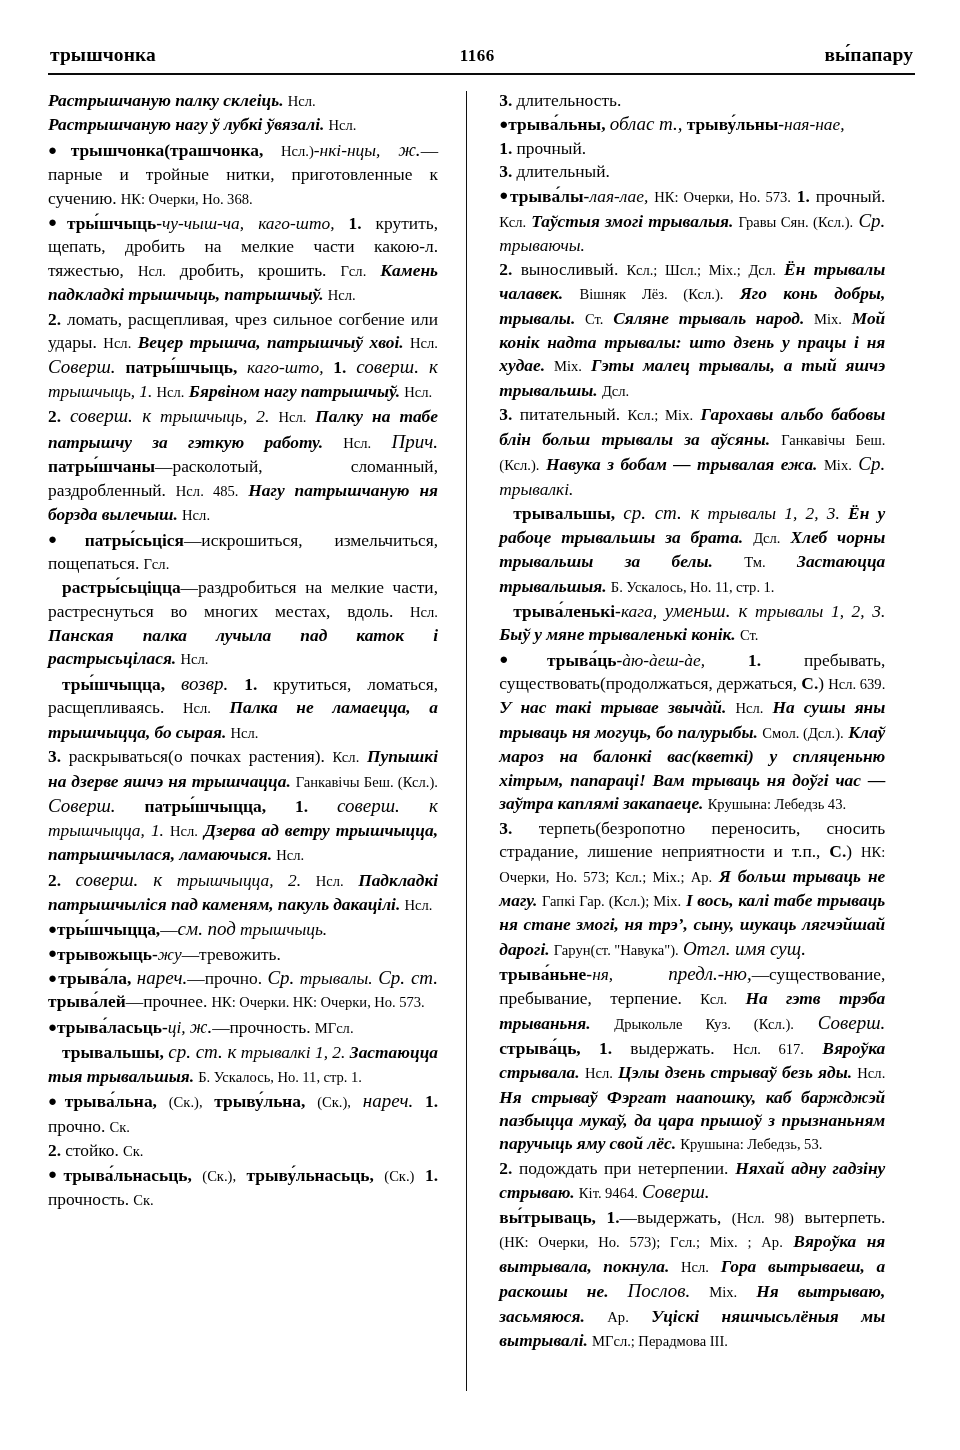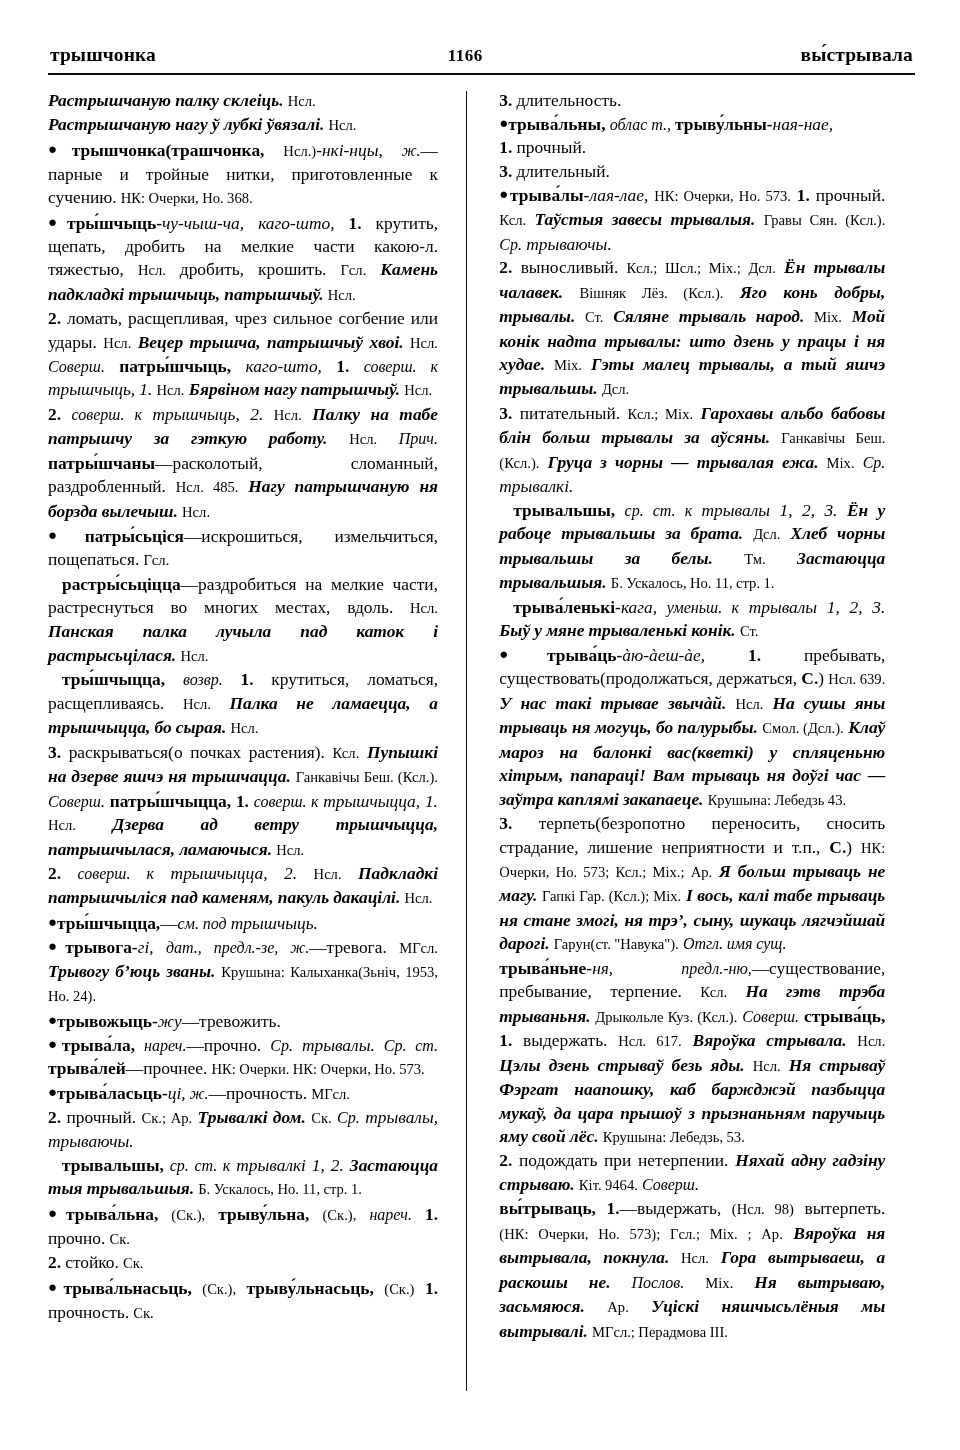--- a/index.html
+++ b/index.html
@@ -83,77 +83,75 @@
   p.bullet   { text-indent: 0; }
   p.flush    { text-indent: 0; }
   p.indent   { text-indent: 14px; }
 
   
   .b   { font-weight: bold; }
   .i   { font-style: italic; }
   
   .sm  { font-size: 14.6px; }
   
-  .smi { font-size: 16px; font-style: italic; }
+  .smi { font-size: 19px; font-style: italic; }
   
   .num { font-weight: bold; }
   .bul {
     font-weight: bold;
     font-size: 15px;
     vertical-align: 1.5px;
     letter-spacing: 0;
   }
   
   .cit { font-weight: bold; font-style: italic; }
 </style>
 </head>
 <body>
 
 <div class="page">
 
   <div class="runhead">
     <span>трышчонка</span>
     <span class="folio">1166</span>
-    <span>вы́стрывала</span>
+    <span>вы́папару</span>
   </div>
   <div class="rule"></div>
 
   <div class="columns">
     <div class="col col-left" id="col-left">
         <p class="e flush"><span class="cit">Растрышчаную палку склеіць.</span> <span class="sm">Нсл.</span></p>
         <p class="e flush"><span class="cit">Растрышчаную нагу ў лубкі ўвязалі.</span> <span class="sm">Нсл.</span></p>
         <p class="e bullet"><span class="bul">●</span><span class="b">трышчонка(трашчонка,</span> <span class="sm">Нсл.)</span><span class="i">-нкі-нцы,</span> <span class="smi">ж.</span>—парные и тройные нитки, приготовленные к сучению. <span class="sm">НК: Очерки, Но. 368.</span></p>
         <p class="e bullet"><span class="bul">●</span><span class="b">тры́шчыць-</span><span class="i">чу-чыш-ча, каго-што,</span> <span class="num">1.</span> крутить, щепать, дробить на мелкие части какою-л. тяжестью, <span class="sm">Нсл.</span> дробить, крошить. <span class="sm">Гсл.</span> <span class="cit">Камень падкладкі трышчыць, патрышчыў.</span> <span class="sm">Нсл.</span></p>
         <p class="e flush"><span class="num">2.</span> ломать, расщепливая, чрез сильное согбение или удары. <span class="sm">Нсл.</span> <span class="cit">Вецер трышча, патрышчыў хвоі.</span> <span class="sm">Нсл.</span> <span class="smi">Соверш.</span> <span class="b">патры́шчыць,</span> <span class="i">каго-што,</span> <span class="num">1.</span> <span class="smi">соверш. к</span> <span class="i">трышчыць, 1.</span> <span class="sm">Нсл.</span> <span class="cit">Бярвіном нагу патрышчыў.</span> <span class="sm">Нсл.</span></p>
         <p class="e flush"><span class="num">2.</span> <span class="smi">соверш. к</span> <span class="i">трышчыць, 2.</span> <span class="sm">Нсл.</span> <span class="cit">Палку на табе патрышчу за гэткую работу.</span> <span class="sm">Нсл.</span> <span class="smi">Прич.</span> <span class="b">патры́шчаны</span>—расколотый, сломанный, раздробленный. <span class="sm">Нсл. 485.</span> <span class="cit">Нагу патрышчаную ня борзда вылечыш.</span> <span class="sm">Нсл.</span></p>
         <p class="e bullet"><span class="bul">●</span><span class="b">патры́сьціся</span>—искрошиться, измельчиться, пощепаться. <span class="sm">Гсл.</span></p>
         <p class="e indent"><span class="b">растры́сьціцца</span>—раздробиться на мелкие части, растреснуться во многих местах, вдоль. <span class="sm">Нсл.</span> <span class="cit">Панская палка лучыла пад каток і растрысьцілася.</span> <span class="sm">Нсл.</span></p>
         <p class="e indent"><span class="b">тры́шчыцца,</span> <span class="smi">возвр.</span> <span class="num">1.</span> крутиться, ломаться, расщепливаясь. <span class="sm">Нсл.</span> <span class="cit">Палка не ламаецца, а трышчыцца, бо сырая.</span> <span class="sm">Нсл.</span></p>
         <p class="e flush"><span class="num">3.</span> раскрываться(о почках растения). <span class="sm">Ксл.</span> <span class="cit">Пупышкі на дзерве яшчэ ня трышчацца.</span> <span class="sm">Ганкавічы Беш. (Ксл.).</span> <span class="smi">Соверш.</span> <span class="b">патры́шчыцца,</span> <span class="num">1.</span> <span class="smi">соверш. к</span> <span class="i">трышчыцца, 1.</span> <span class="sm">Нсл.</span> <span class="cit">Дзерва ад ветру трышчыцца, патрышчылася, ламаючыся.</span> <span class="sm">Нсл.</span></p>
         <p class="e flush"><span class="num">2.</span> <span class="smi">соверш. к</span> <span class="i">трышчыцца, 2.</span> <span class="sm">Нсл.</span> <span class="cit">Падкладкі патрышчыліся пад каменям, пакуль дакацілі.</span> <span class="sm">Нсл.</span></p>
         <p class="e bullet"><span class="bul">●</span><span class="b">тры́шчыцца,</span>—<span class="smi">см. под</span> <span class="i">трышчыць.</span></p>
-        <p class="e bullet"><span class="bul">●</span><span class="b">трывога-</span><span class="i">гі,</span> <span class="smi">дат., предл.-зе, ж.</span>—тревога. <span class="sm">МГсл.</span> <span class="cit">Трывогу б’юць званы.</span> <span class="sm">Крушына: Калыханка(Зьніч, 1953, Но. 24).</span></p>
         <p class="e bullet"><span class="bul">●</span><span class="b">трывожыць-</span><span class="i">жу</span>—тревожить.</p>
         <p class="e bullet"><span class="bul">●</span><span class="b">трыва́ла,</span> <span class="smi">нареч.</span>—прочно. <span class="smi">Ср.</span> <span class="i">трывалы.</span> <span class="smi">Ср. ст.</span> <span class="b">трыва́лей</span>—прочнее. <span class="sm">НК: Очерки. НК: Очерки, Но. 573.</span></p>
         <p class="e bullet"><span class="bul">●</span><span class="b">трыва́ласьць-</span><span class="i">ці,</span> <span class="smi">ж.</span>—прочность. <span class="sm">МГсл.</span></p>
-        <p class="e flush"><span class="num">2.</span> прочный. <span class="sm">Ск.; Ар.</span> <span class="cit">Трывалкі дом.</span> <span class="sm">Ск.</span> <span class="smi">Ср.</span> <span class="i">трывалы, трываючы.</span></p>
         <p class="e indent"><span class="b">трывальшы,</span> <span class="smi">ср. ст. к</span> <span class="i">трывалкі 1, 2.</span> <span class="cit">Застаюцца тыя трывальшыя.</span> <span class="sm">Б. Ускалось, Но. 11, стр. 1.</span></p>
         <p class="e bullet"><span class="bul">●</span><span class="b">трыва́льна,</span> <span class="sm">(Ск.),</span> <span class="b">трыву́льна,</span> <span class="sm">(Ск.),</span> <span class="smi">нареч.</span> <span class="num">1.</span> прочно. <span class="sm">Ск.</span></p>
         <p class="e flush"><span class="num">2.</span> стойко. <span class="sm">Ск.</span></p>
         <p class="e bullet"><span class="bul">●</span><span class="b">трыва́льнасьць,</span> <span class="sm">(Ск.),</span> <span class="b">трыву́льнасьць,</span> <span class="sm">(Ск.)</span> <span class="num">1.</span> прочность. <span class="sm">Ск.</span></p>
       </div>
     <div class="gutter"></div>
     <div class="col col-right" id="col-right">
         <p class="e flush"><span class="num">3.</span> длительность.</p>
         <p class="e bullet"><span class="bul">●</span><span class="b">трыва́льны,</span> <span class="smi">облас т.,</span> <span class="b">трыву́льны-</span><span class="i">ная-нае,</span></p>
         <p class="e flush"><span class="num">1.</span> прочный.</p>
         <p class="e flush"><span class="num">3.</span> длительный.</p>
-        <p class="e bullet"><span class="bul">●</span><span class="b">трыва́лы-</span><span class="i">лая-лае,</span> <span class="sm">НК: Очерки, Но. 573.</span> <span class="num">1.</span> прочный. <span class="sm">Ксл.</span> <span class="cit">Таўстыя завесы трывалыя.</span> <span class="sm">Гравы Сян. (Ксл.).</span> <span class="smi">Ср.</span> <span class="i">трываючы.</span></p>
+        <p class="e bullet"><span class="bul">●</span><span class="b">трыва́лы-</span><span class="i">лая-лае,</span> <span class="sm">НК: Очерки, Но. 573.</span> <span class="num">1.</span> прочный. <span class="sm">Ксл.</span> <span class="cit">Таўстыя змогі трывалыя.</span> <span class="sm">Гравы Сян. (Ксл.).</span> <span class="smi">Ср.</span> <span class="i">трываючы.</span></p>
         <p class="e flush"><span class="num">2.</span> выносливый. <span class="sm">Ксл.; Шсл.; Міх.; Дсл.</span> <span class="cit">Ён трывалы чалавек.</span> <span class="sm">Вішняк Лёз. (Ксл.).</span> <span class="cit">Яго конь добры, трывалы.</span> <span class="sm">Ст.</span> <span class="cit">Сяляне трываль народ.</span> <span class="sm">Міх.</span> <span class="cit">Мой конік надта трывалы: што дзень у працы і ня худае.</span> <span class="sm">Міх.</span> <span class="cit">Гэты малец трывалы, а тый яшчэ трывальшы.</span> <span class="sm">Дсл.</span></p>
-        <p class="e flush"><span class="num">3.</span> питательный. <span class="sm">Ксл.; Міх.</span> <span class="cit">Гарохавы альбо бабовы блін больш трывалы за аўсяны.</span> <span class="sm">Ганкавічы Беш. (Ксл.).</span> <span class="cit">Груца з чорны — трывалая ежа.</span> <span class="sm">Міх.</span> <span class="smi">Ср.</span> <span class="i">трывалкі.</span></p>
+        <p class="e flush"><span class="num">3.</span> питательный. <span class="sm">Ксл.; Міх.</span> <span class="cit">Гарохавы альбо бабовы блін больш трывалы за аўсяны.</span> <span class="sm">Ганкавічы Беш. (Ксл.).</span> <span class="cit">Навука з бобам — трывалая ежа.</span> <span class="sm">Міх.</span> <span class="smi">Ср.</span> <span class="i">трывалкі.</span></p>
         <p class="e indent"><span class="b">трывальшы,</span> <span class="smi">ср. ст. к</span> <span class="i">трывалы 1, 2, 3.</span> <span class="cit">Ён у рабоце трывальшы за брата.</span> <span class="sm">Дсл.</span> <span class="cit">Хлеб чорны трывальшы за белы.</span> <span class="sm">Тм.</span> <span class="cit">Застаюцца трывальшыя.</span> <span class="sm">Б. Ускалось, Но. 11, стр. 1.</span></p>
         <p class="e indent"><span class="b">трыва́ленькі-</span><span class="i">кага,</span> <span class="smi">уменьш. к</span> <span class="i">трывалы 1, 2, 3.</span> <span class="cit">Быў у мяне трываленькі конік.</span> <span class="sm">Ст.</span></p>
         <p class="e bullet"><span class="bul">●</span><span class="b">трыва́ць-</span><span class="i">àю-àеш-àе,</span> <span class="num">1.</span> пребывать, существовать(продолжаться, держаться, <span class="b">С.</span>) <span class="sm">Нсл. 639.</span> <span class="cit">У нас такі трывае звычàй.</span> <span class="sm">Нсл.</span> <span class="cit">На сушы яны трываць ня могуць, бо палурыбы.</span> <span class="sm">Смол. (Дсл.).</span> <span class="cit">Клаў мароз на балонкі вас(кветкі) у спляценьню хітрым, папараці! Вам трываць ня доўгі час — заўтра каплямі закапаеце.</span> <span class="sm">Крушына: Лебедзь 43.</span></p>
         <p class="e flush"><span class="num">3.</span> терпеть(безропотно переносить, сносить страдание, лишение неприятности и т.п., <span class="b">С.</span>) <span class="sm">НК: Очерки, Но. 573; Ксл.; Міх.; Ар.</span> <span class="cit">Я больш трываць не магу.</span> <span class="sm">Гапкі Гар. (Ксл.); Міх.</span> <span class="cit">І вось, калі табе трываць ня стане змогі, ня трэ’, сыну, шукаць лягчэйшай дарогі.</span> <span class="sm">Гарун(ст. "Навука").</span> <span class="smi">Отгл. имя сущ.</span></p>
         <p class="e flush"><span class="b">трыва́ньне-</span><span class="i">ня,</span> <span class="smi">предл.-ню,</span>—существование, пребывание, терпение. <span class="sm">Ксл.</span> <span class="cit">На гэтв трэба трываньня.</span> <span class="sm">Дрыкольле Куз. (Ксл.).</span> <span class="smi">Соверш.</span> <span class="b">стрыва́ць,</span> <span class="num">1.</span> выдержать. <span class="sm">Нсл. 617.</span> <span class="cit">Вяроўка стрывала.</span> <span class="sm">Нсл.</span> <span class="cit">Цэлы дзень стрываў безь яды.</span> <span class="sm">Нсл.</span> <span class="cit">Ня стрываў Фэргат наапошку, каб баржджэй пазбыцца мукаў, да цара прышоў з прызнаньням паручыць яму свой лёс.</span> <span class="sm">Крушына: Лебедзь, 53.</span></p>
         <p class="e flush"><span class="num">2.</span> подождать при нетерпении. <span class="cit">Няхай адну гадзіну стрываю.</span> <span class="sm">Кіт. 9464.</span> <span class="smi">Соверш.</span></p>
         <p class="e flush"><span class="b">вы́трываць, 1.</span>—выдержать, <span class="sm">(Нсл. 98)</span> вытерпеть. <span class="sm">(НК: Очерки, Но. 573); Гсл.; Міх. ; Ар.</span> <span class="cit">Вяроўка ня вытрывала, покнула.</span> <span class="sm">Нсл.</span> <span class="cit">Гора вытрываеш, а раскошы не.</span> <span class="smi">Послов.</span> <span class="sm">Міх.</span> <span class="cit">Ня вытрываю, засьмяюся.</span> <span class="sm">Ар.</span> <span class="cit">Уціскі няшчысьлёныя мы вытрывалі.</span> <span class="sm">МГсл.; Перадмова III.</span></p>
       </div>
   </div>
 

